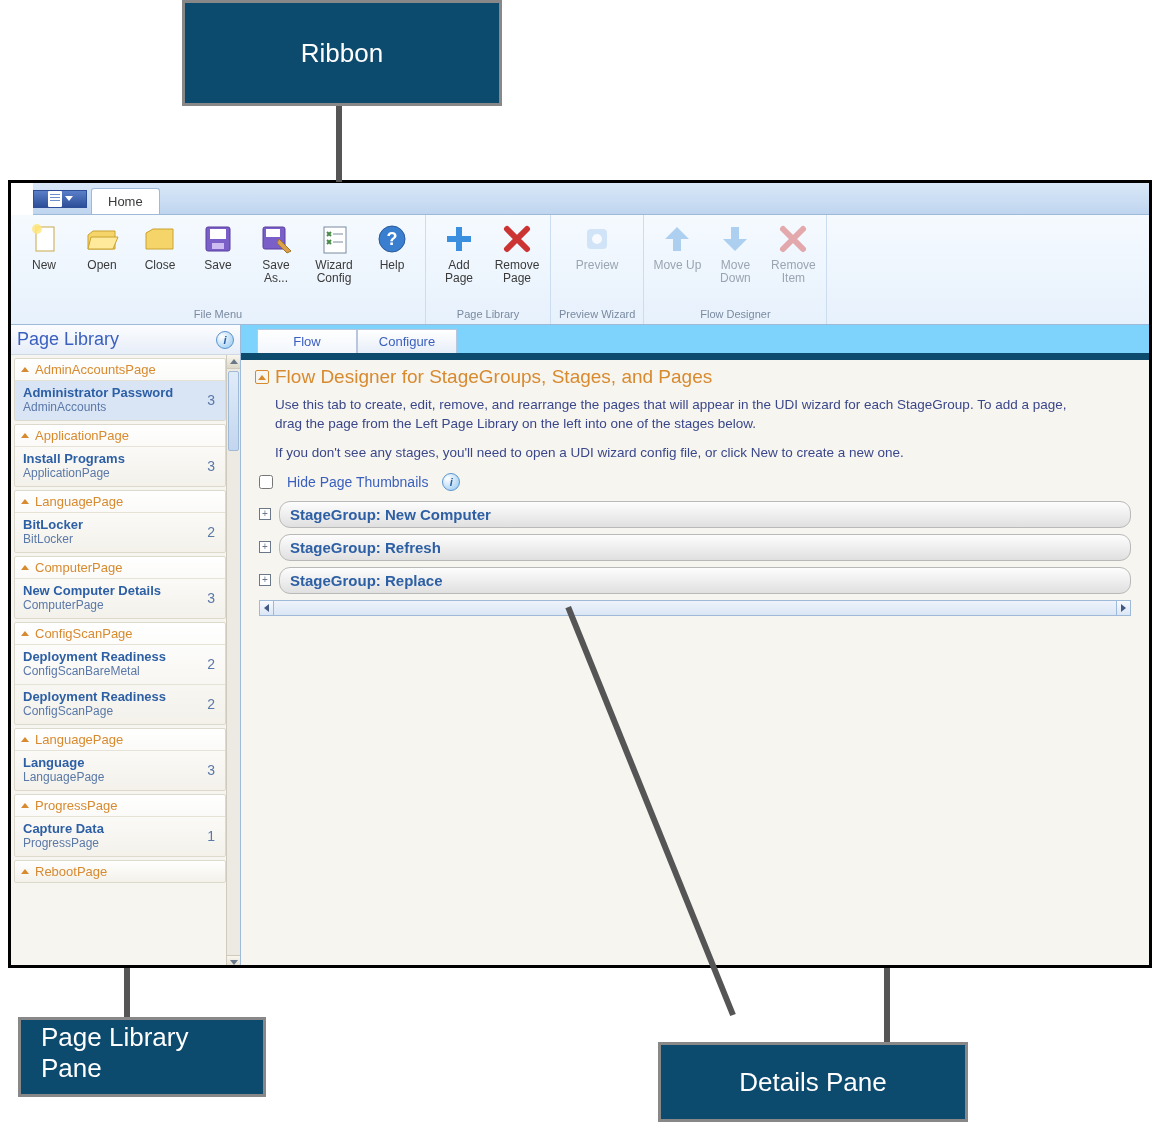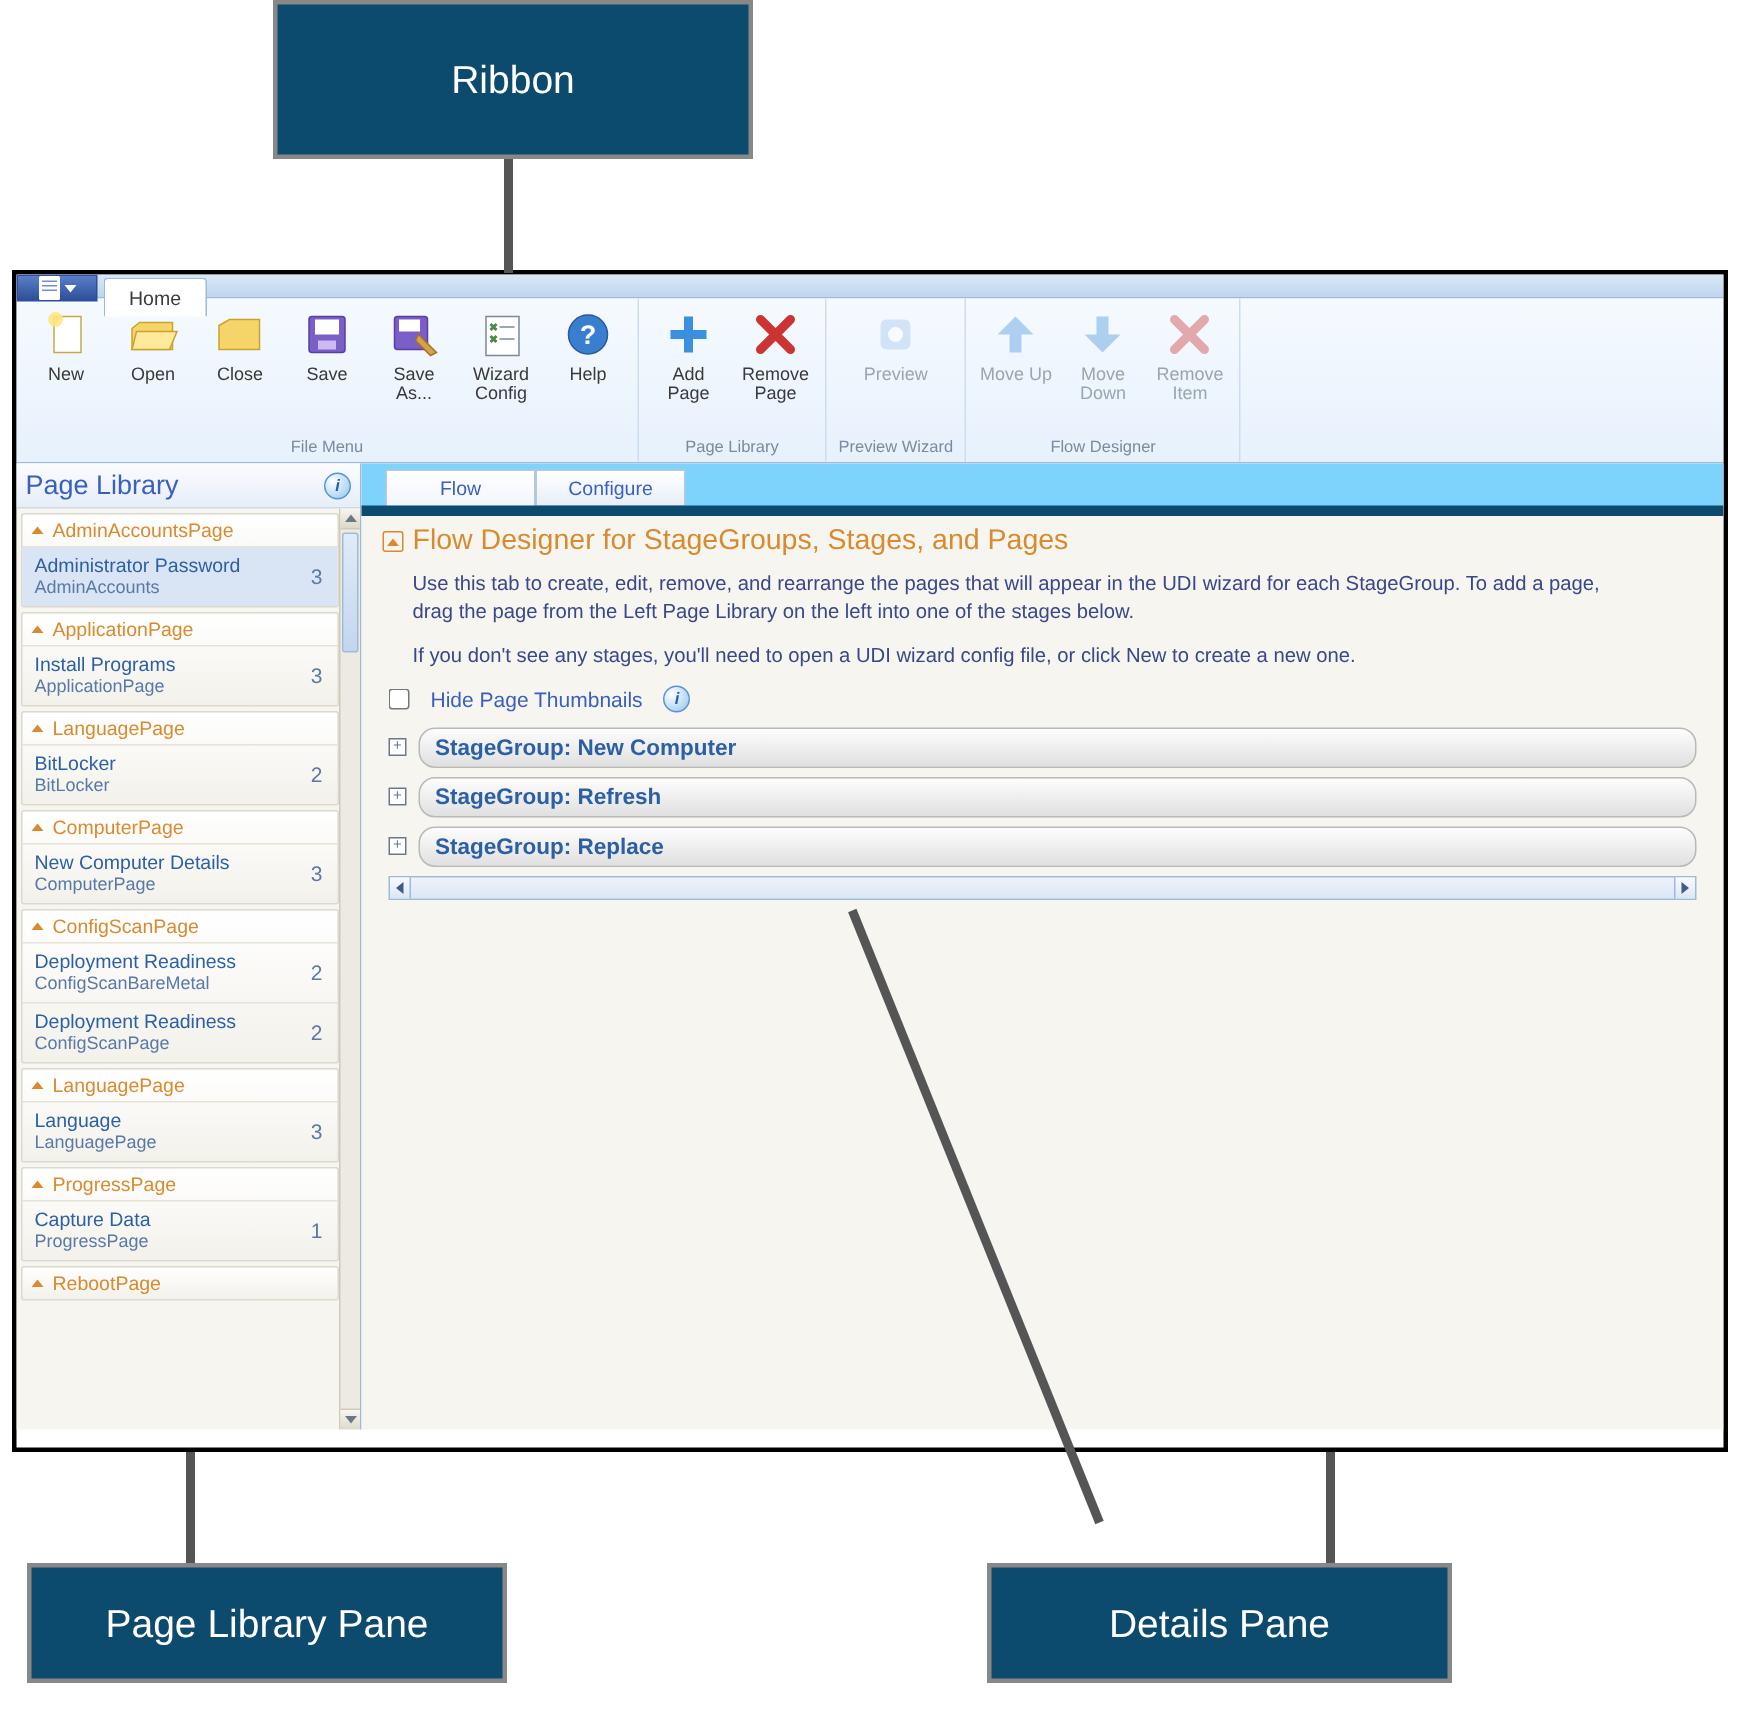--- a/index.html
+++ b/index.html
@@ -19,45 +19,46 @@
     border: 3px solid #888;
     color: #fff;
     font-size: 26px;
     display: flex;
     align-items: center;
     justify-content: center;
     z-index: 20;
     padding: 10px 20px;
   }
   .callout.ribbon-c { left: 182px; top: 0; width: 320px; height: 106px; }
-  .callout.pagelib-c { left: 18px; top: 1042px; width: 320px; height: 80px; }
+  .callout.pagelib-c { left: 18px; top: 1017px; width: 248px; height: 80px; align-items: flex-end; }
   .callout.details-c { left: 658px; top: 1042px; width: 310px; height: 80px; }
   .connector { position: absolute; background: #555; z-index: 19; }
   .connector.ribbon-l { left: 336px; top: 106px; width: 6px; height: 76px; }
   .connector.pagelib-l { left: 124px; top: 968px; width: 6px; height: 75px; }
   .connector.details-lv { left: 884px; top: 968px; width: 6px; height: 75px; }
   .connector.details-ld { left: 730px; top: 575px; width: 6px; height: 440px; transform: rotate(-22deg); transform-origin: bottom center; }
 
   
   .app-window {
     position: absolute;
     left: 8px; top: 180px;
     width: 1144px; height: 788px;
     border: 3px solid #000;
     background: #fff;
     overflow: hidden;
   }
 
   
   .ribbon-tabstrip {
-    height: 16px;
+    height: 32px;
     background: linear-gradient(#d9e8f8,#bfd5ef);
     border-bottom: 1px solid #9fb9d9;
     display: flex;
-    align-items: flex-start;
+    align-items: center;
+    margin-left: 22px;
   }
   .app-menu-btn {
     width: 54px;
     background: linear-gradient(#5a7ec8,#2d4f9a);
     border: 1px solid #2d4f9a;
     display: flex;
     align-items: center;
     justify-content: center;
     gap: 3px;
     cursor: default;
@@ -200,21 +201,21 @@
     border-top:1px solid #e5e2d6;
     padding:4px 6px 6px 8px;
     display:flex;
     justify-content:space-between;
     align-items:center;
     gap:6px;
     cursor:default;
   }
   .cat-item.sel { background:#d9e5f5; }
   .cat-item .titles { display:flex;flex-direction:column; }
-  .cat-item .t1 { color:#2d5fa5; font-weight:normal; font-size:13px; }
+  .cat-item .t1 { color:#2d5fa5; font-weight:bold; font-size:13px; }
   .cat-item .t2 { color:#5a78a8; font-size:12px; }
   .cat-item .cnt { color:#5a78a8; font-size:14px; padding-right:4px; }
 
   .vscroll {
     position:absolute; right:0; top:0; bottom:0;
     width:14px;
     background:#eceae2;
     border-left:1px solid #cfcabb;
   }
   .vscroll .upbtn,.vscroll .dnbtn{

